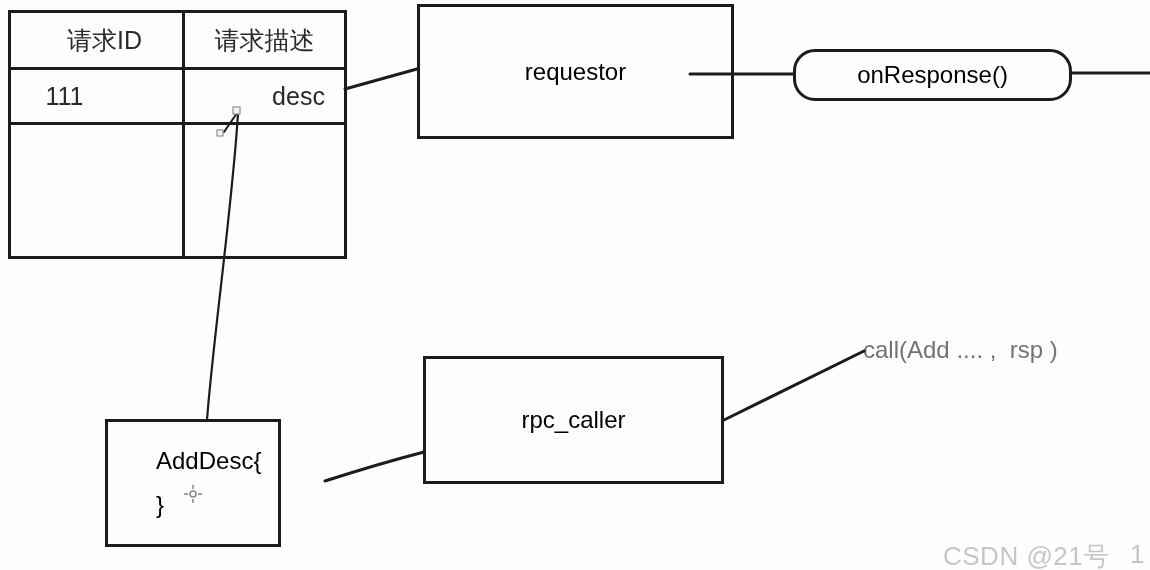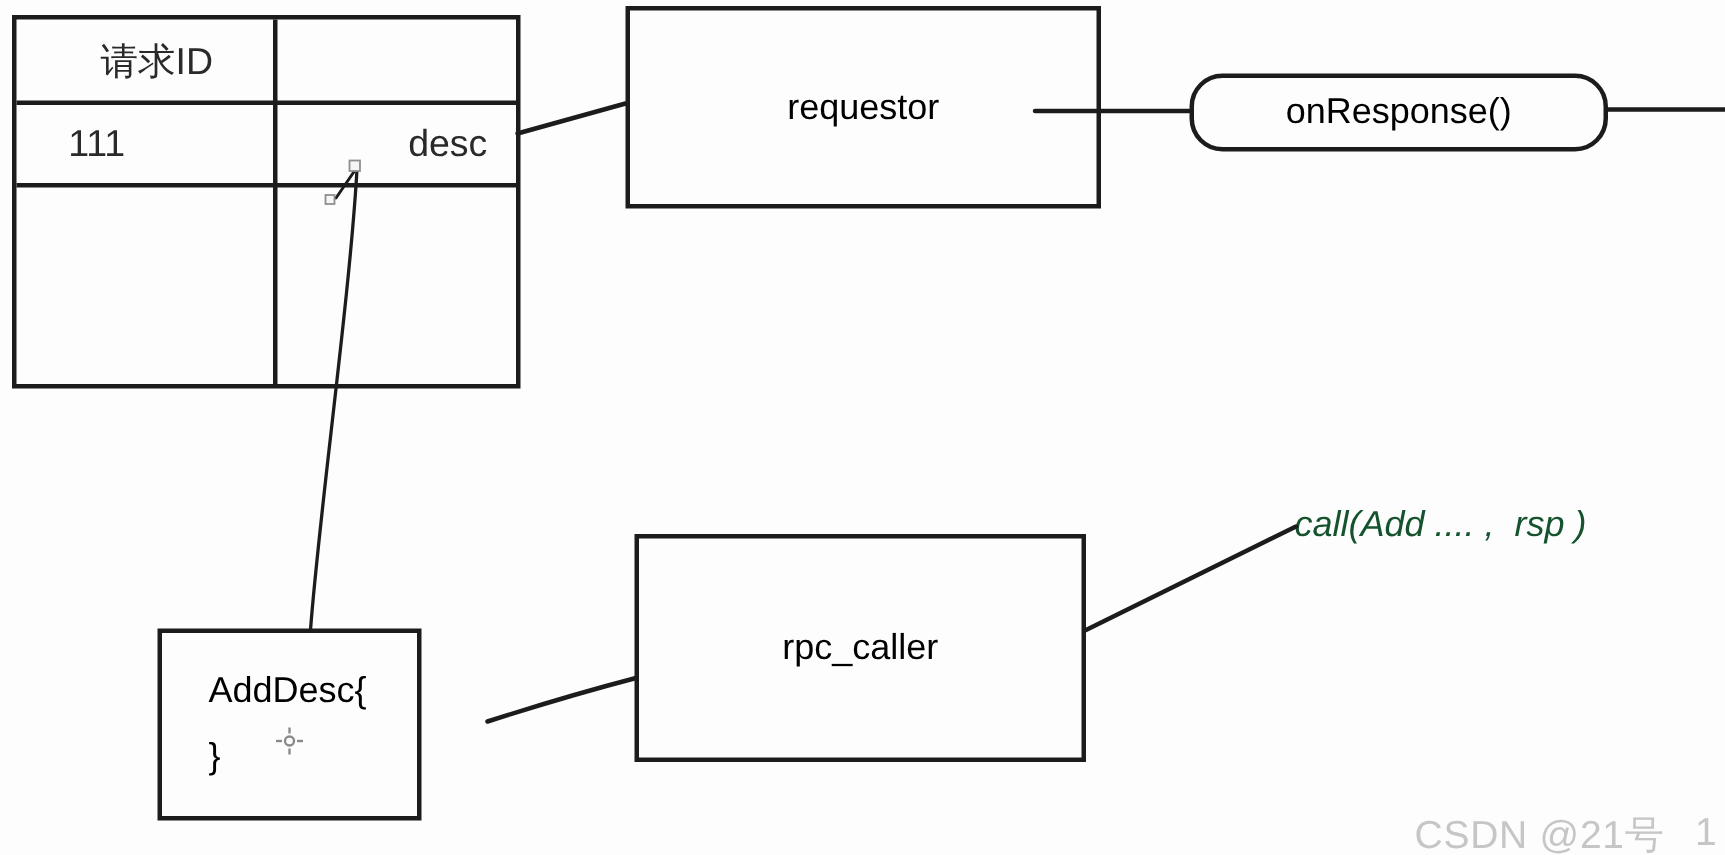--- a/index.html
+++ b/index.html
@@ -62,38 +62,37 @@
     background: #fdfdfd;
     display: flex;
     align-items: center;
     justify-content: center;
     font-size: 24px;
     color: #000000;
     box-sizing: border-box;
   }
   #box-requestor  { left: 417px; top: 4px;   width: 317px; height: 135px; }
   #box-onresponse { left: 793px; top: 49px;  width: 279px; height: 52px; border-radius: 22px;  }
-  #box-rpccaller  { left: 423px; top: 356px; width: 301px; height: 152px; }
+  #box-rpccaller  { left: 423px; top: 356px; width: 301px; height: 128px; }
   #box-adddesc {
     left: 105px; top: 419px; width: 176px; height: 128px;
     flex-direction: column;
     align-items: flex-start;
     justify-content: center;
-    padding-left: 31px;
+    padding-left: 48px;
     line-height: 44px;
     font-size: 24px;
   }
   
   #call-label {
     position: absolute;
     left: 863px; top: 336px;
     font-size: 24px;
-    color: #14532d;
+    color: #737373;
     white-space: pre;
-    font-style: italic;
   }
   .watermark {
     position: absolute;
     color: #c6c6c6;
     font-size: 26px;
     letter-spacing: 0.5px;
   }
   #wm-text { left: 943px; top: 539px; }
   #wm-page { left: 1130px; top: 539px; }
   
@@ -108,20 +107,23 @@
 <body>
 
 <div id="canvas">
 
   <div class="req-table">
     <div class="vline"></div>
     <div class="hline1"></div>
     <div class="hline2"></div>
     <div class="cell h1">
         <span>请求ID</span>
+      </div>
+    <div class="cell h2">
+        <span>请求描述</span>
       </div>
     <div class="cell r1c1">
         <span>111</span>
       </div>
     <div class="cell r1c2">
         <span>desc</span>
       </div>
   </div>
 
   <div class="dbox" id="box-requestor">

